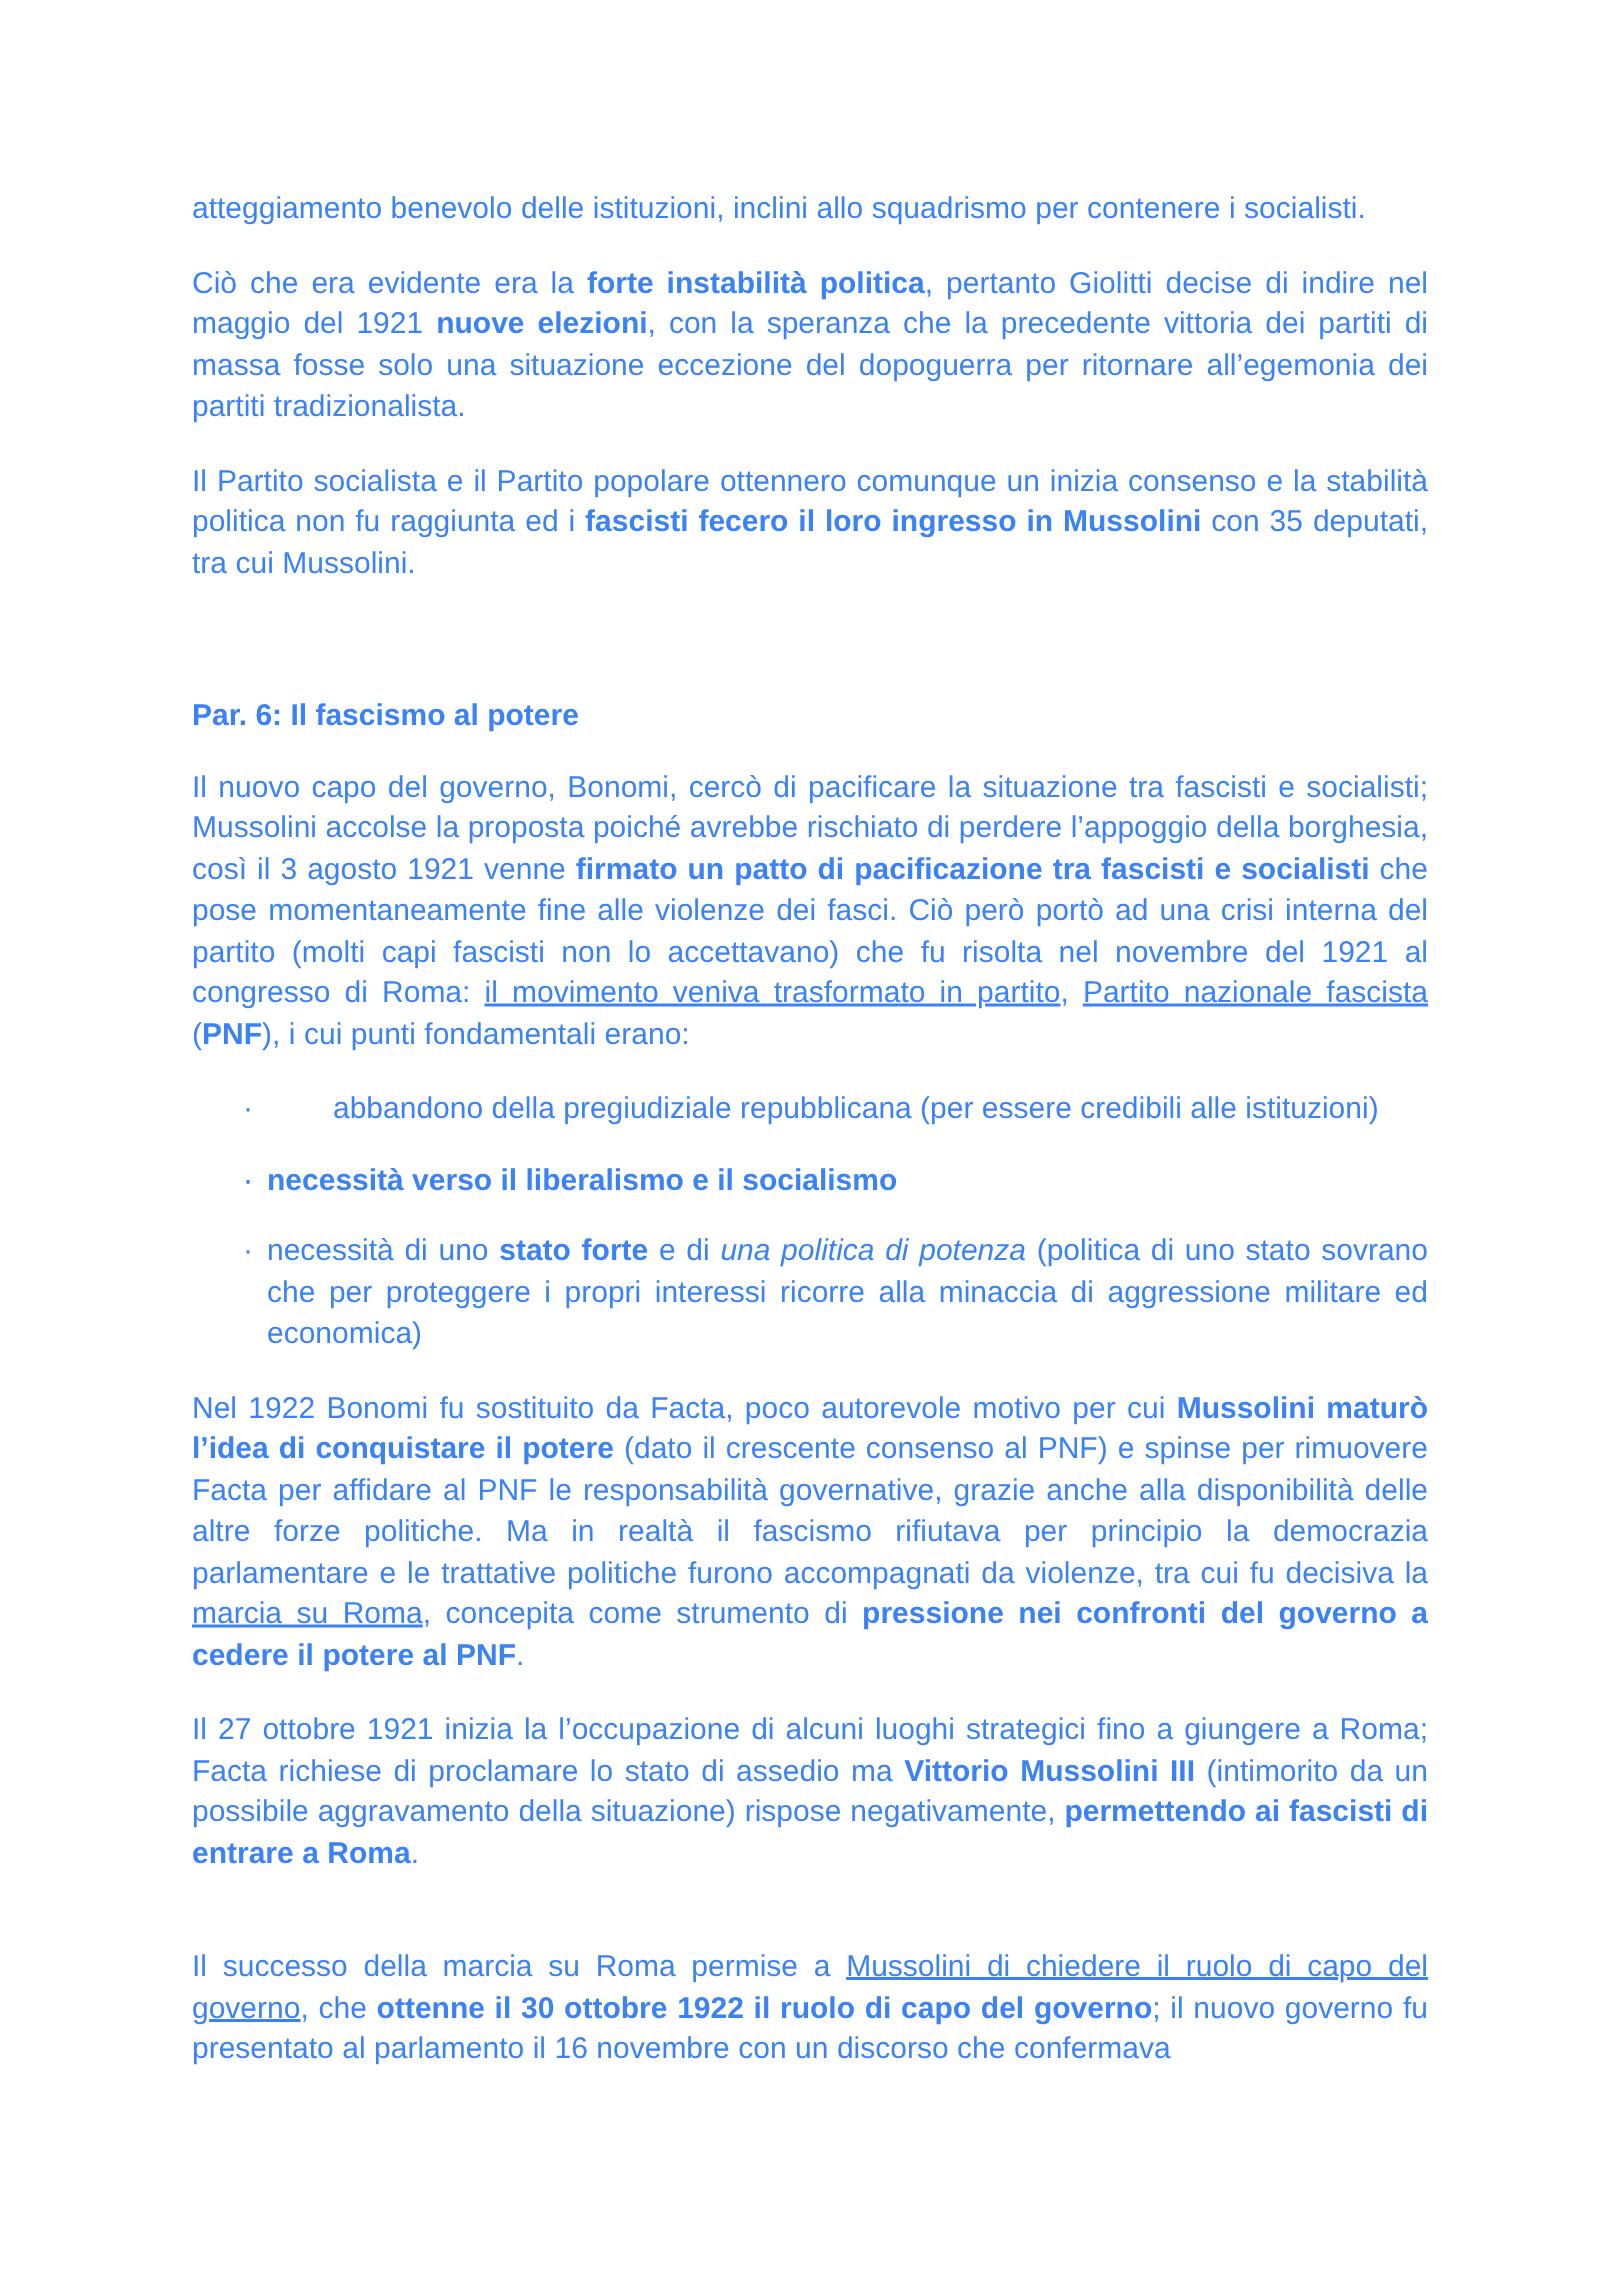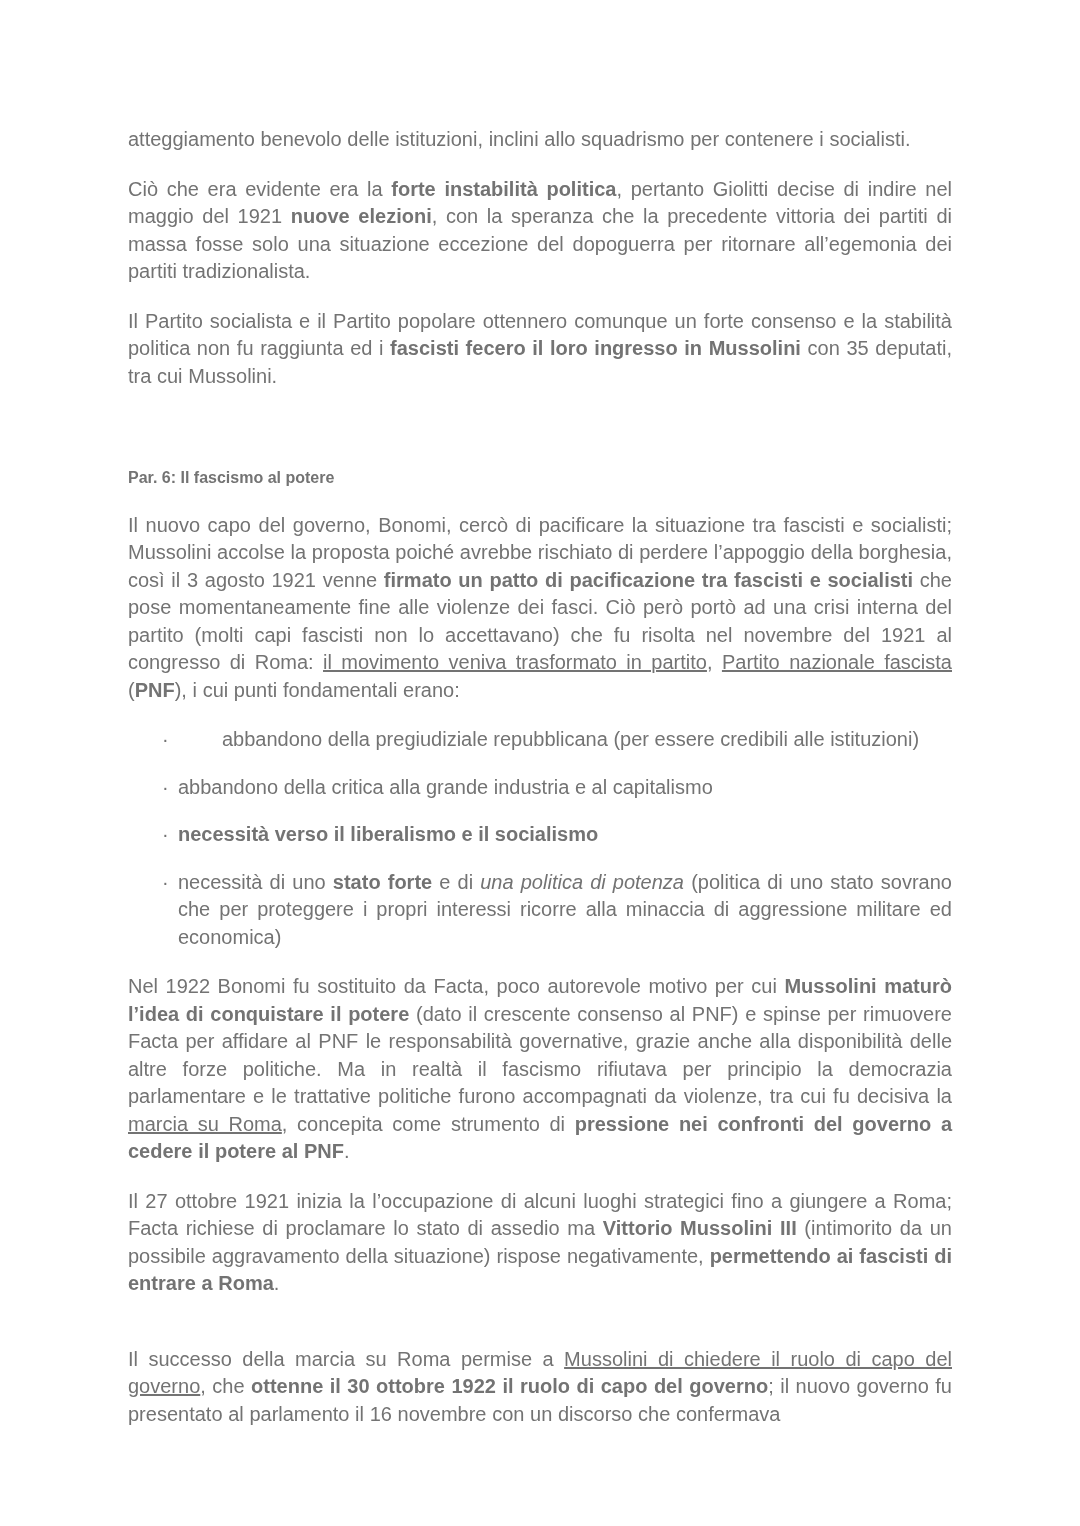--- a/index.html
+++ b/index.html
@@ -8,21 +8,21 @@
     background: #ffffff;
   }
   .page {
     position: relative;
     width: 1080px;
     height: 1526px;
     background: #ffffff;
     box-sizing: border-box;
     overflow: hidden;
     font-family: "Liberation Sans", sans-serif;
-    color: #737373;
+    color: #3b82f6;
   }
   .content {
     position: absolute;
     left: 128px;
     top: 126px;
     width: 824px;
   }
   p.para {
     margin: 0 0 22px 0;
     font-size: 20px;
@@ -31,21 +31,21 @@
     text-justify: inter-word;
     word-spacing: 0.1px;
   }
   p.para.last {
     margin-bottom: 0;
     margin-top: 48px;
   }
   
   .heading {
     margin: 0 0 20px 0;
-    font-size: 16px;
+    font-size: 20px;
     line-height: 27.5px;
     font-weight: bold;
     text-align: left;
   }
   .spacer-before-heading {
     height: 52px;
   }
   .bullet-list {
     margin: 0 0 22px 0;
     padding: 0;
@@ -82,33 +82,33 @@
 </head>
 <body>
 
 <div class="page">
   <div class="content">
 
     <p class="para"><span>atteggiamento benevolo delle istituzioni, inclini allo squadrismo per contenere i socialisti.</span></p>
 
     <p class="para"><span>Ciò che era evidente era la </span><b>forte instabilità politica</b><span>, pertanto Giolitti decise di indire nel maggio del 1921 </span><b>nuove elezioni</b><span>, con la speranza che la precedente vittoria dei partiti di massa fosse solo una situazione eccezione del dopoguerra per ritornare all’egemonia dei partiti tradizionalista.</span></p>
 
-    <p class="para"><span>Il Partito socialista e il Partito popolare ottennero comunque un forte consenso e la stabilità politica non fu raggiunta ed i </span><b>fascisti fecero il loro ingresso in Mussolini</b><span> con 35 deputati, tra cui Mussolini.</span></p>
+    <p class="para"><span>Il Partito socialista e il Partito popolare ottennero comunque un inizia consenso e la stabilità politica non fu raggiunta ed i </span><b>fascisti fecero il loro ingresso in Mussolini</b><span> con 35 deputati, tra cui Mussolini.</span></p>
 
     <div class="spacer-before-heading"></div>
 
     <p class="heading">Par. 6: Il fascismo al potere</p>
 
     <p class="para"><span>Il nuovo capo del governo, Bonomi, cercò di pacificare la situazione tra fascisti e socialisti; Mussolini accolse la proposta poiché avrebbe rischiato di perdere l’appoggio della borghesia, così il 3 agosto 1921 venne </span><b>firmato un patto di pacificazione tra fascisti e socialisti</b><span> che pose momentaneamente fine alle violenze dei fasci. Ciò però portò ad una crisi interna del partito (molti capi fascisti non lo accettavano) che fu risolta nel novembre del 1921 al congresso di Roma: </span><u>il movimento veniva trasformato in partito</u><span>, </span><span class="u-bold">Partito nazionale fascista</span><span> (</span><b>PNF</b><span>), i cui punti fondamentali erano:</span></p>
 
     <ul class="bullet-list">
 
       <li class="bullet-item"><span class="bullet-glyph">·</span><span class="extra-indent"></span><span>abbandono della pregiudiziale repubblicana (per essere credibili alle istituzioni)</span></li>
 
-      <li class="bullet-item"><span class="bullet-glyph">·</span><span>abbandono della critica alla grande industria e al capitalismo</span></li>
+      <li class="bullet-item"><span class="bullet-glyph">·</span></li>
 
       <li class="bullet-item"><span class="bullet-glyph">·</span><b>necessità verso il liberalismo e il socialismo</b></li>
 
       <li class="bullet-item"><span class="bullet-glyph">·</span><span> necessità di uno </span><b>stato forte</b><span> e di </span><i>una politica di potenza</i><span> (politica di uno stato sovrano che per proteggere i propri interessi ricorre alla minaccia di aggressione militare ed economica)</span></li>
 
     </ul>
 
     <p class="para"><span>Nel 1922 Bonomi fu sostituito da Facta, poco autorevole motivo per cui </span><b>Mussolini maturò l’idea di conquistare il potere</b><span> (dato il crescente consenso al PNF) e spinse per rimuovere Facta per affidare al PNF le responsabilità governative, grazie anche alla disponibilità delle altre forze politiche. Ma in realtà il fascismo rifiutava per principio la democrazia parlamentare e le trattative politiche furono accompagnati da violenze, tra cui fu decisiva la </span><span class="u-bold">marcia su Roma</span><span>, concepita come strumento di </span><b>pressione nei confronti del governo a cedere il potere al PNF</b><span>.</span></p>
 
     <p class="para"><span>Il 27 ottobre 1921 inizia la l’occupazione di alcuni luoghi strategici fino a giungere a Roma; Facta richiese di proclamare lo stato di assedio ma </span><b>Vittorio Mussolini III</b><span> (intimorito da un possibile aggravamento della situazione) rispose negativamente, </span><b>permettendo ai fascisti di entrare a Roma</b><span>.</span></p>

